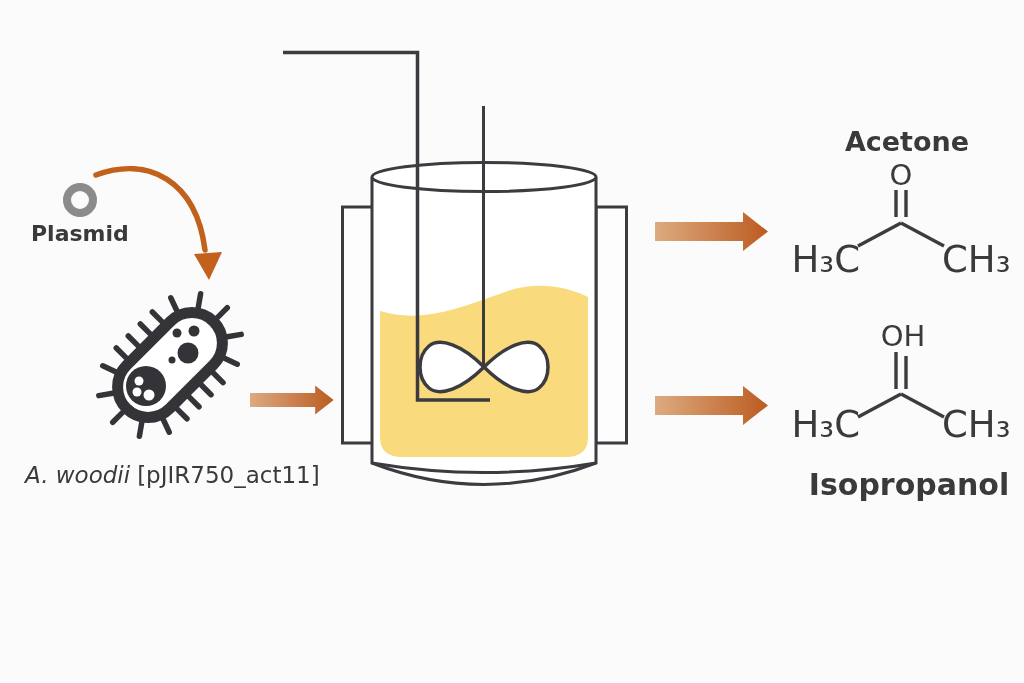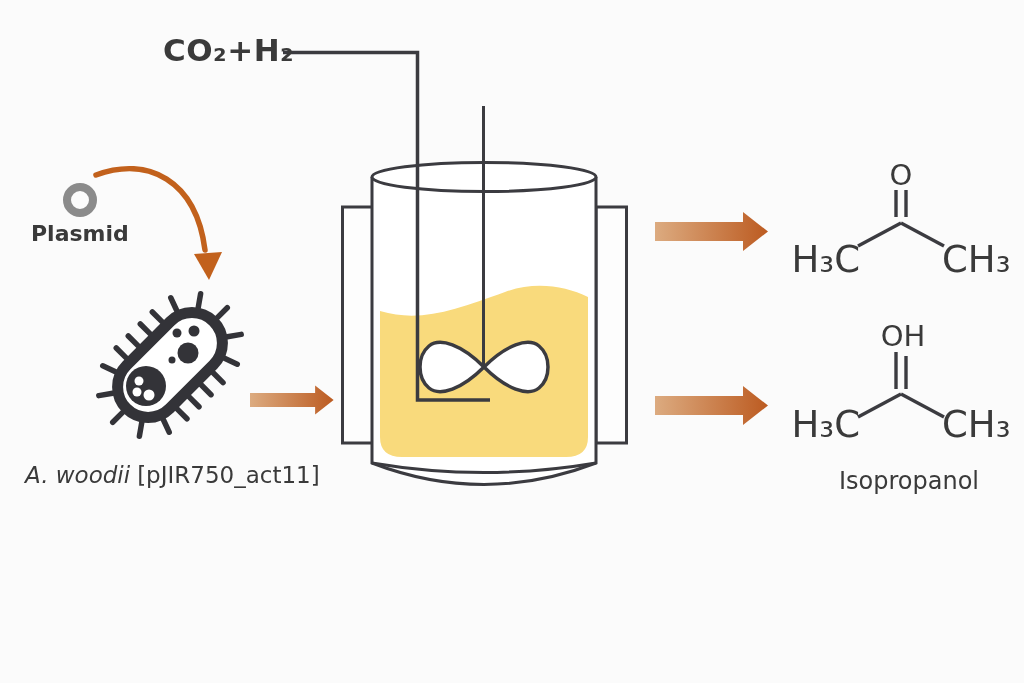--- a/index.html
+++ b/index.html
@@ -22,21 +22,21 @@
   }
   .stage{position:absolute;inset:0;}
   svg.layer{position:absolute;left:0;top:0;}
   .lbl{position:absolute;white-space:nowrap;line-height:1.15;}
   .cx{transform:translateX(-50%);}
   .gas{left:163px;top:33px;font-size:31px;font-weight:bold;letter-spacing:.5px;}
   .plasmid-lbl{left:31px;top:221px;font-size:22px;font-weight:bold;}
   .strain{left:25px;top:462px;font-size:23px;}
   .strain .it{font-style:italic;margin-right:7px;}
   .acetone-title{left:907px;top:126px;font-size:27px;font-weight:bold;}
-  .iso-title{left:909px;top:468px;font-size:24px;font-weight:normal;}
+  .iso-title{left:909px;top:468px;font-size:30px;font-weight:bold;}
   .atom{font-size:29px;}
   .o-atom{left:901px;top:159px;}
   .oh-atom{left:903px;top:320px;}
   .grp{font-size:37px;}
   .h3c-acetone{right:164px;top:239px;}
   .ch3-acetone{left:942px;top:239px;}
   .h3c-iso{right:164px;top:404px;}
   .ch3-iso{left:942px;top:404px;}
 </style>
 </head>
@@ -131,28 +131,28 @@
     </g>
 
     <g stroke="var(--ink)" stroke-width="3.4">
       <line x1="896" y1="352" x2="896" y2="389"></line>
       <line x1="906" y1="356" x2="906" y2="389"></line>
       <line x1="901" y1="394" x2="858" y2="417"></line>
       <line x1="901" y1="394" x2="944" y2="417"></line>
     </g>
   </svg>
 
-  <div class="lbl gas">CO₂+H₂</div>
 
   <div class="lbl plasmid-lbl">Plasmid</div>
 
   <div class="lbl strain">
     <span class="it">A. woodii</span><span>[pJIR750_act11]</span>
   </div>
 
+  <div class="lbl cx acetone-title">Acetone</div>
   <div class="lbl cx atom o-atom">O</div>
   <div class="lbl grp h3c-acetone">H₃C</div>
   <div class="lbl grp ch3-acetone">CH₃</div>
 
   <div class="lbl cx atom oh-atom">OH</div>
   <div class="lbl grp h3c-iso">H₃C</div>
   <div class="lbl grp ch3-iso">CH₃</div>
   <div class="lbl cx iso-title">Isopropanol</div>
 
 </div>

